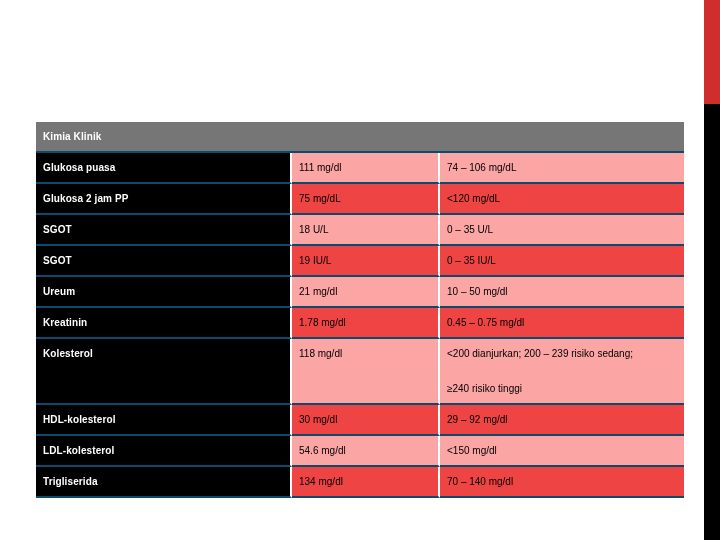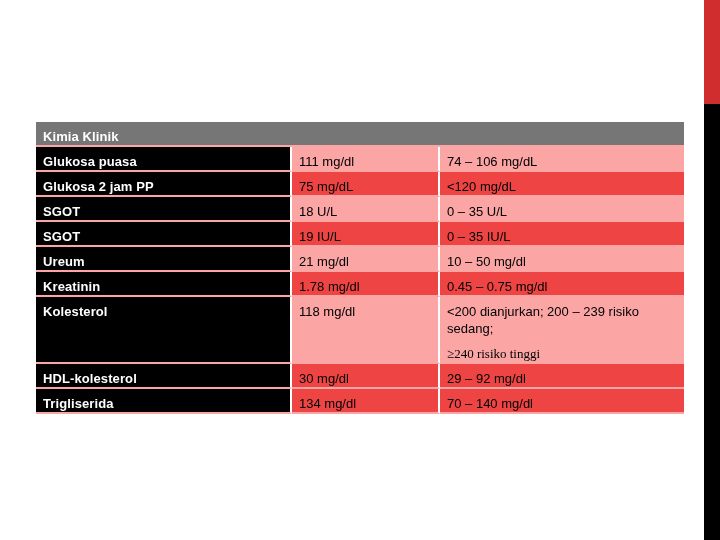--- a/index.html
+++ b/index.html
@@ -39,24 +39,24 @@
     left: 36px;
     top: 122px;
     width: 648px;
     border-collapse: separate;
     border-spacing: 0;
     table-layout: fixed;
   }
 
   .slide-table td {
     vertical-align: top;
-    padding: 6px 8px 0 7px;
-    font-size: 13px;
+    padding: 6px 8px 6px 7px;
+    font-size: 10px;
     line-height: 17px;
-    border-bottom: 2px solid #fca5a5;
+    border-bottom: 2px solid #0c4a6e;
     border-right: 2px solid #ffffff;
   }
   .slide-table td:last-child {
     border-right: none;
   }
 
   
   .col-name  { width: 256px; }
   .col-value { width: 148px; }
   .col-ref   { width: 244px; }
@@ -77,21 +77,21 @@
     color: #ffffff;
     font-weight: bold;
     letter-spacing: 0.1px;
   }
 
   
   .band-dark  { background: #fca5a5; color: #000000; }
   .band-light { background: #ef4444; color: #000000; }
 
   .ref-line { display: block; }
-  .ref-line + .ref-line { margin-top: 8px; font-family: Liberation Serif, serif; }
+  .ref-line + .ref-line { margin-top: 18px; }
 </style>
 </head>
 <body>
 
 <div class="edge-bar edge-bar-red"></div>
 <div class="edge-bar edge-bar-black"></div>
 
 <table class="slide-table">
   <colgroup>
     <col class="col-name">
@@ -153,20 +153,27 @@
         </td>
       </tr>
       <tr>
         <td class="name-cell">HDL-kolesterol</td>
         <td class="band-light">30 mg/dl</td>
         <td class="band-light">
           <span class="ref-line">29 – 92 mg/dl</span>
         </td>
       </tr>
       <tr>
+        <td class="name-cell">LDL-kolesterol</td>
+        <td class="band-dark">54.6 mg/dl</td>
+        <td class="band-dark">
+          <span class="ref-line">&lt;150 mg/dl</span>
+        </td>
+      </tr>
+      <tr>
         <td class="name-cell">Trigliserida</td>
         <td class="band-light">134 mg/dl</td>
         <td class="band-light">
           <span class="ref-line">70 – 140 mg/dl</span>
         </td>
       </tr>
     </tbody>
 </table>
 
 </body></html>

